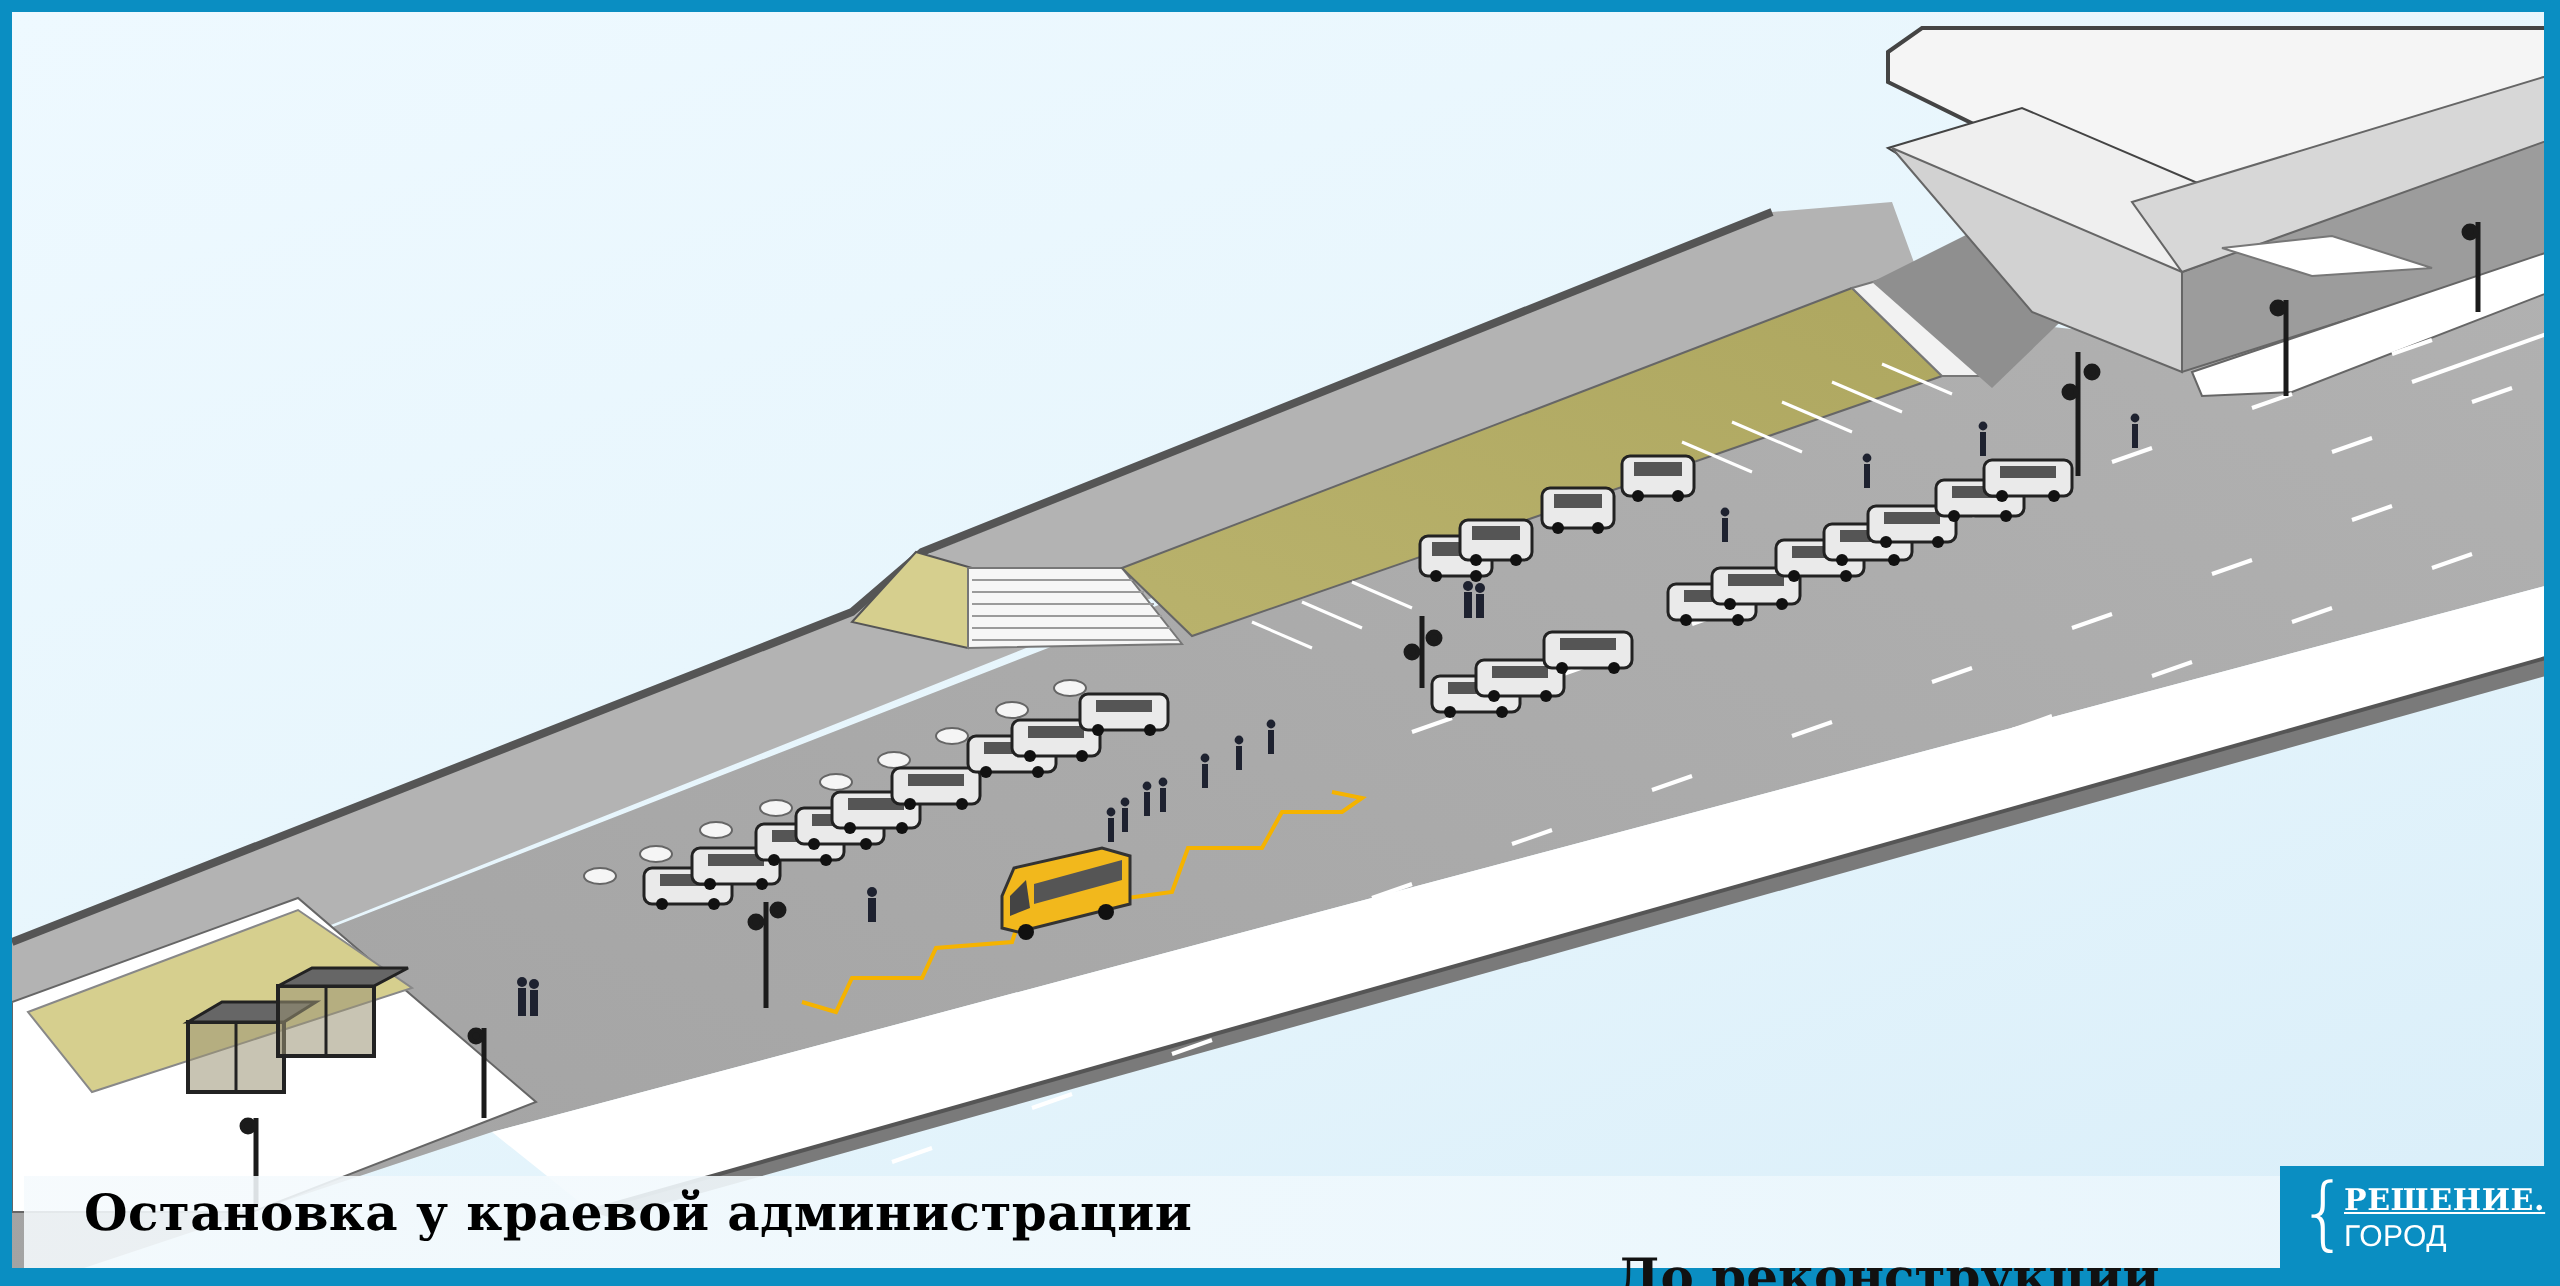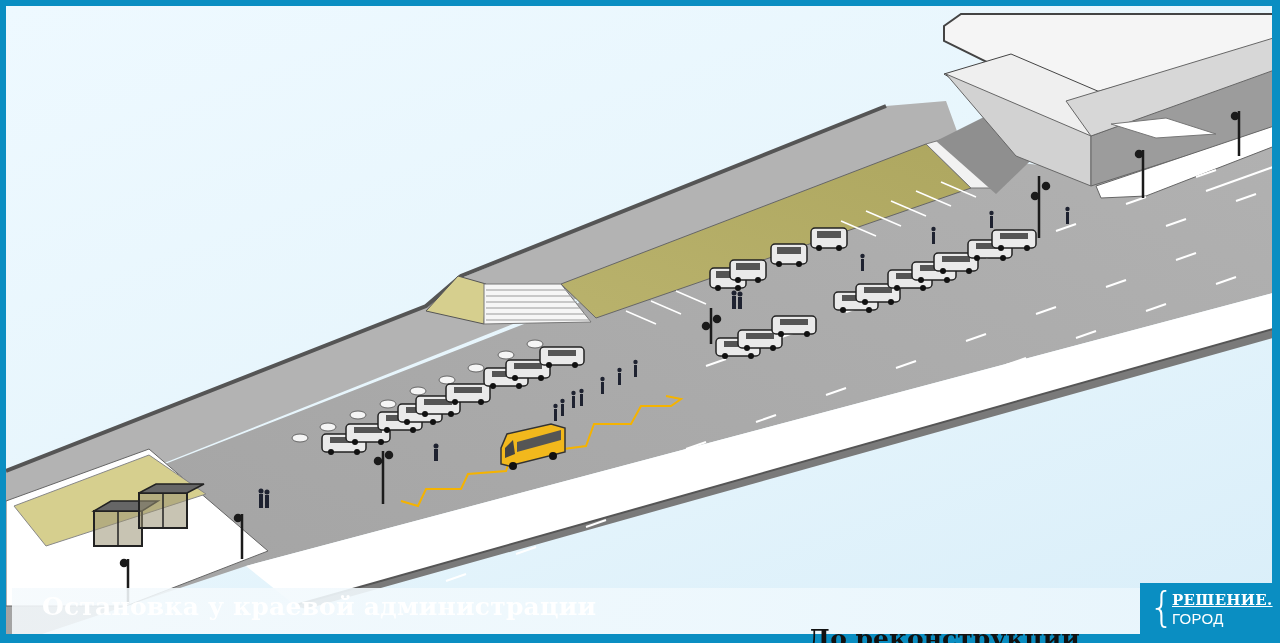--- a/index.html
+++ b/index.html
@@ -1,20 +1,20 @@
 <!DOCTYPE html>
 <html><head>
 <meta charset="utf-8">
 <style>
   html, body { margin: 0; padding: 0; }
   body { width: 1280px; height: 643px; overflow: hidden; background: #0a8ec2; font-family: "DejaVu Serif", serif; }
   .frame { position: absolute; left: 0; top: 0; width: 1280px; height: 643px; box-sizing: border-box; border: 6px solid #0a8ec2; border-bottom-width: 9px; border-right-width: 8px; background: linear-gradient(160deg, #eef9ff 0%, #e6f5fc 55%, #d9eef9 100%); overflow: hidden; }
   .scene { position: absolute; left: 0; top: 0; width: 1280px; height: 643px; }
   .caption-bar { position: absolute; left: 6px; right: 8px; top: 582px; height: 52px; background: linear-gradient(90deg, rgba(245,250,253,0.88) 0%, rgba(238,248,253,0.92) 60%, rgba(232,245,252,0.95) 100%); }
-  .caption-left { position: absolute; left: 42px; top: 592px; font-family: "DejaVu Serif", serif; font-weight: bold; font-size: 25px; color: #ffffff; letter-spacing: 0.2px; white-space: nowrap; }
+  .caption-left { position: absolute; left: 42px; top: 592px; font-family: "DejaVu Serif", serif; font-weight: bold; font-size: 25px; color: #000000; letter-spacing: 0.2px; white-space: nowrap; }
   .caption-right { position: absolute; left: 808px; top: 624px; font-family: "DejaVu Serif", serif; font-weight: bold; font-size: 25px; color: #111; white-space: nowrap; }
   .logo { position: absolute; left: 1140px; top: 583px; width: 132px; height: 51px; background: #0a8ec2; color: #fff; }
   .logo-brace { position: absolute; left: 9px; top: 2px; font-family: "DejaVu Sans", sans-serif; font-size: 40px; font-weight: 200; line-height: 44px; color: #fff; }
   .logo-line1 { position: absolute; left: 32px; top: 8px; font-family: "DejaVu Serif", serif; font-weight: bold; font-size: 15px; letter-spacing: 0.3px; white-space: nowrap; text-decoration: underline; }
   .logo-line2 { position: absolute; left: 32px; top: 27px; font-family: Liberation Sans, sans-serif; font-size: 15px; letter-spacing: 0.3px; white-space: nowrap; text-align: right; }
 </style>
 </head>
 <body>
 
 <div class="frame">

